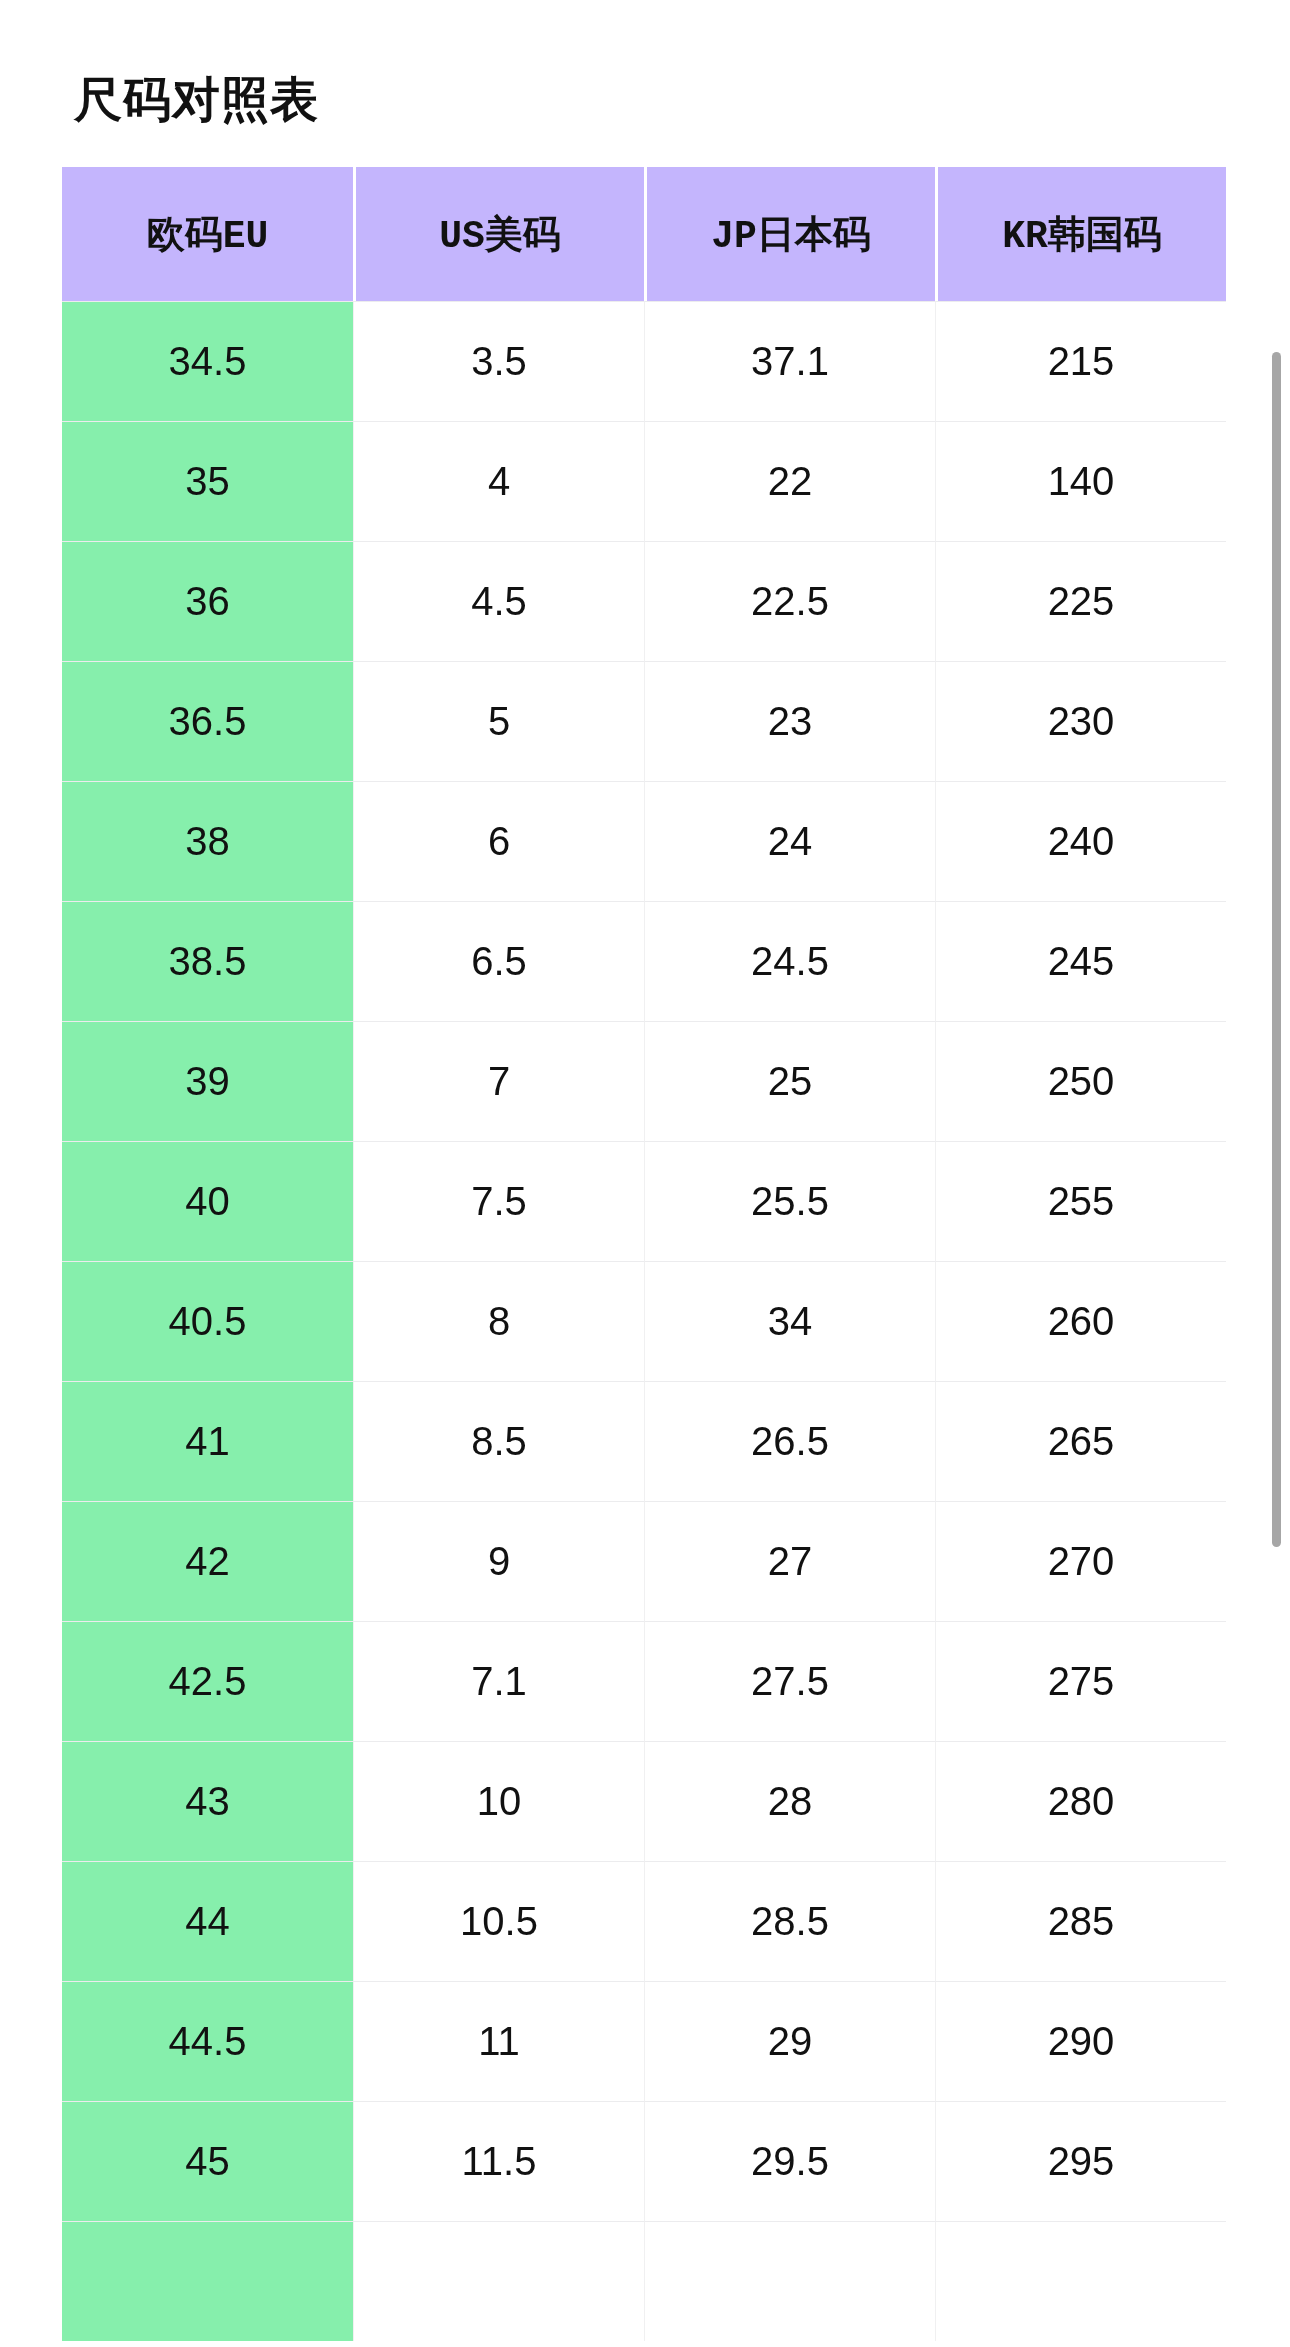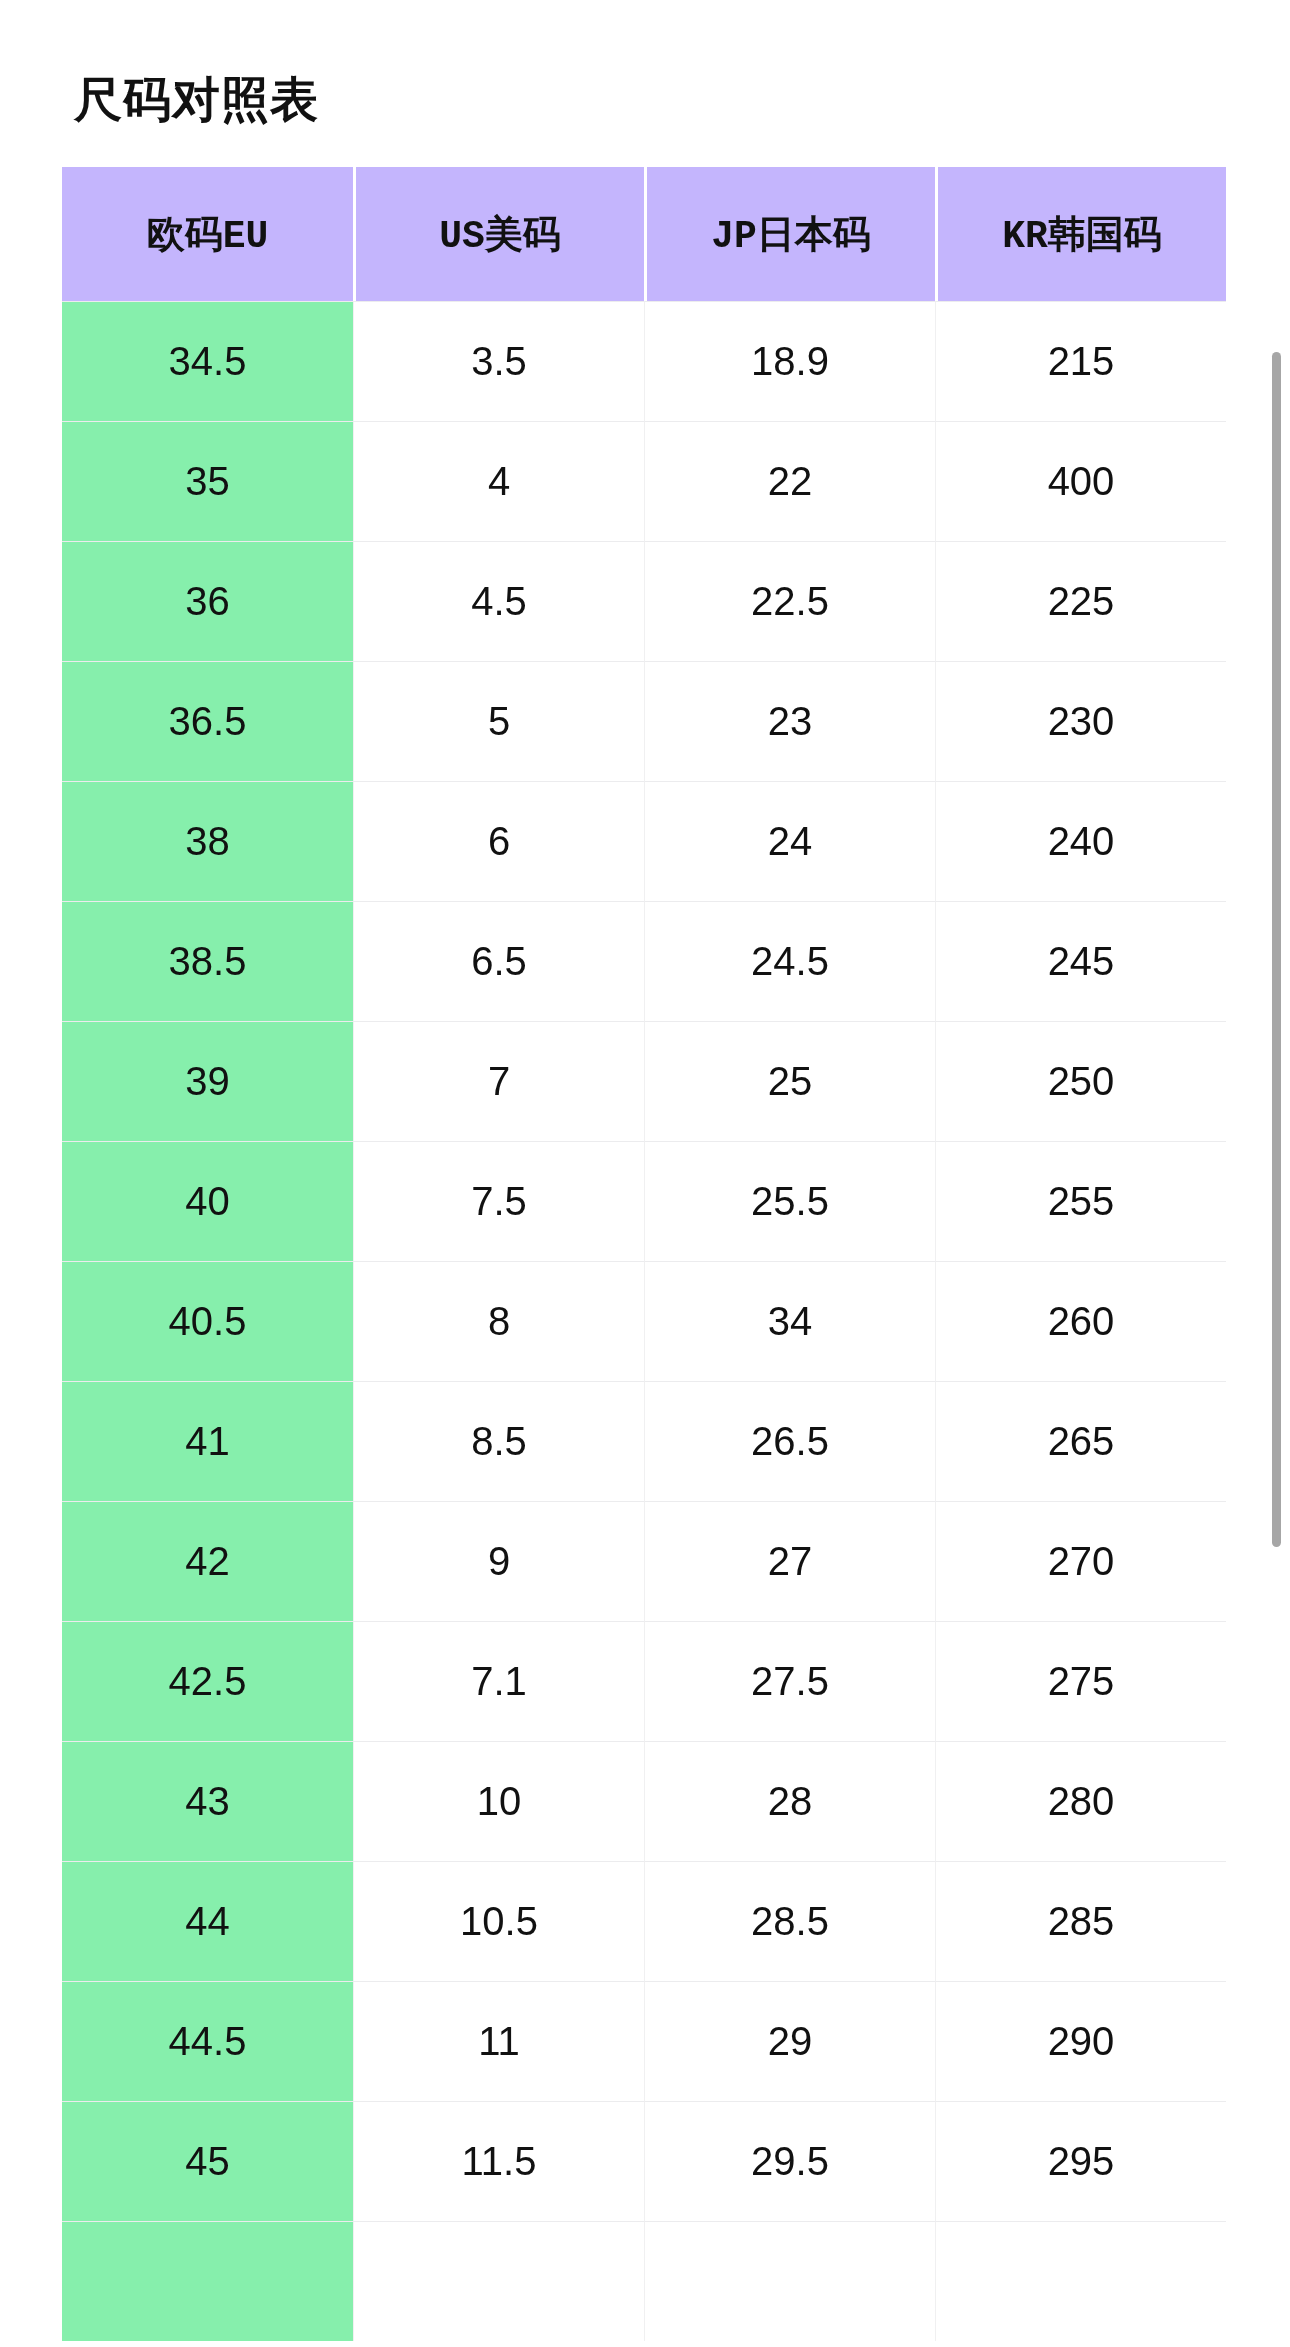--- a/index.html
+++ b/index.html
@@ -87,28 +87,28 @@
         <th>US美码</th>
         <th>JP日本码</th>
         <th>KR韩国码</th>
       </tr>
     </thead>
     <tbody id="size-table-body">
 
     <tr>
           <td>34.5</td>
           <td>3.5</td>
-          <td>18.9</td>
+          <td>37.1</td>
           <td>215</td>
         </tr>
         <tr>
           <td>35</td>
           <td>4</td>
           <td>22</td>
-          <td>400</td>
+          <td>140</td>
         </tr>
         <tr>
           <td>36</td>
           <td>4.5</td>
           <td>22.5</td>
           <td>225</td>
         </tr>
         <tr>
           <td>36.5</td>
           <td>5</td>

